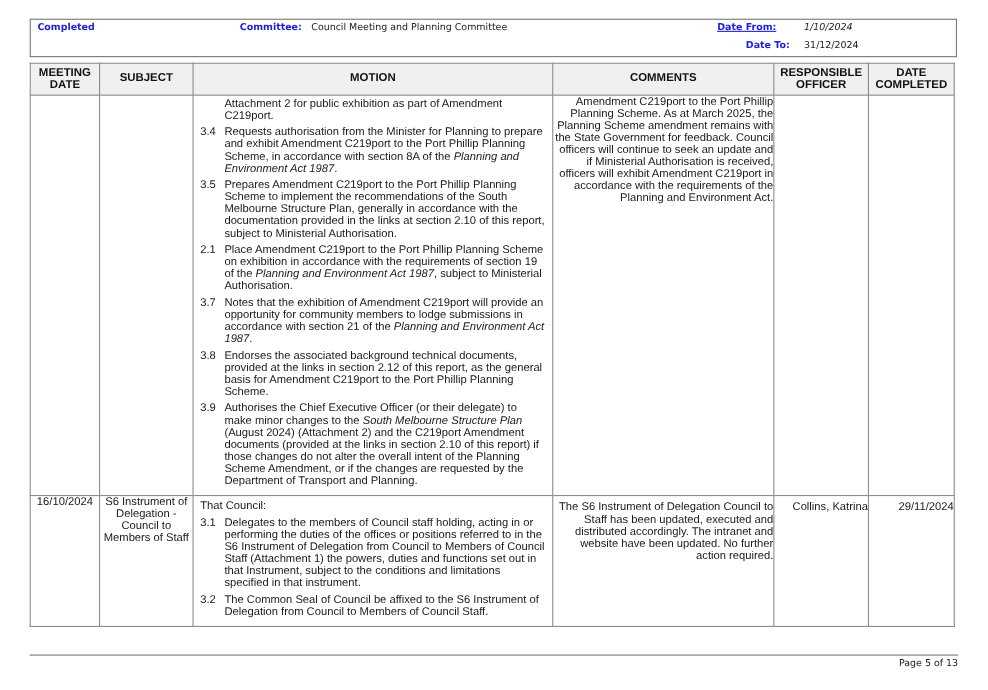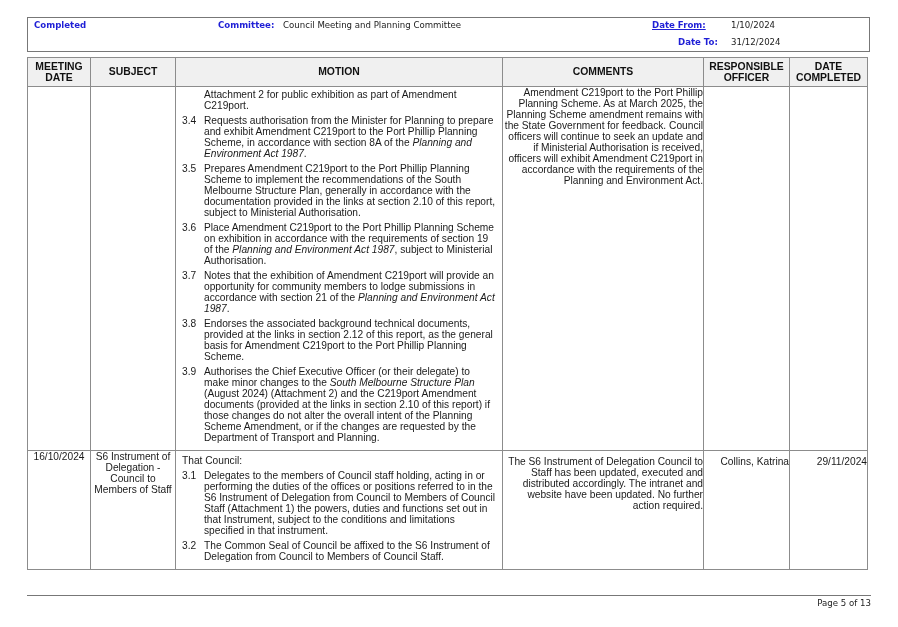--- a/index.html
+++ b/index.html
@@ -44,21 +44,21 @@
   }
 </style>
 </head>
 <body>
 
 <div class="hdr-box">
   <span class="lbl" style="left:6px; top:2px;">Completed</span>
   <span class="lbl" style="left:176px; top:2px;margin-left:14px;">Committee:</span>
   <span class="val" style="left:255px; top:2px;">Council Meeting and Planning Committee</span>
   <span class="lbl" style="left:624px; top:2px;text-decoration:underline;">Date From:</span>
-  <span class="val" style="left:703px; top:2px;">1/10/2024</span>
+  <span class="val" style="left:703px; top:2px;font-style:italic;">1/10/2024</span>
   <span class="lbl" style="left:624px; top:19px;padding-left:26px;">Date To:</span>
   <span class="val" style="left:703px; top:19px;">31/12/2024</span>
 </div>
 
 <table class="main">
   <colgroup>
     <col style="width:63px">
       <col style="width:85px">
       <col style="width:327px">
     <col style="width:201px">
@@ -84,21 +84,21 @@
           <div class="cont">Attachment 2 for public exhibition as part of Amendment C219port.</div>
           <div class="mitem">
             <span class="num">3.4</span>
             <span class="txt"><span>Requests authorisation from the Minister for Planning to prepare and exhibit Amendment C219port to the Port Phillip Planning Scheme, in accordance with section 8A of the </span><i>Planning and Environment Act 1987</i><span>.</span></span>
           </div>
           <div class="mitem">
             <span class="num">3.5</span>
             <span class="txt"><span>Prepares Amendment C219port to the Port Phillip Planning Scheme to implement the recommendations of the South Melbourne Structure Plan, generally in accordance with the documentation provided in the links at section 2.10 of this report, subject to Ministerial Authorisation.</span><i></i><span></span></span>
           </div>
           <div class="mitem">
-            <span class="num">3.6</span>
+            <span class="num">2.1</span>
             <span class="txt"><span>Place Amendment C219port to the Port Phillip Planning Scheme on exhibition in accordance with the requirements of section 19 of the </span><i>Planning and Environment Act 1987</i><span>, subject to Ministerial Authorisation.</span></span>
           </div>
           <div class="mitem">
             <span class="num">3.7</span>
             <span class="txt"><span>Notes that the exhibition of Amendment C219port will provide an opportunity for community members to lodge submissions in accordance with section 21 of the </span><i>Planning and Environment Act 1987</i><span>.</span></span>
           </div>
           <div class="mitem">
             <span class="num">3.8</span>
             <span class="txt"><span>Endorses the associated background technical documents, provided at the links in section 2.12 of this report, as the general basis for Amendment C219port to the Port Phillip Planning Scheme.</span><i></i><span></span></span>
           </div>

